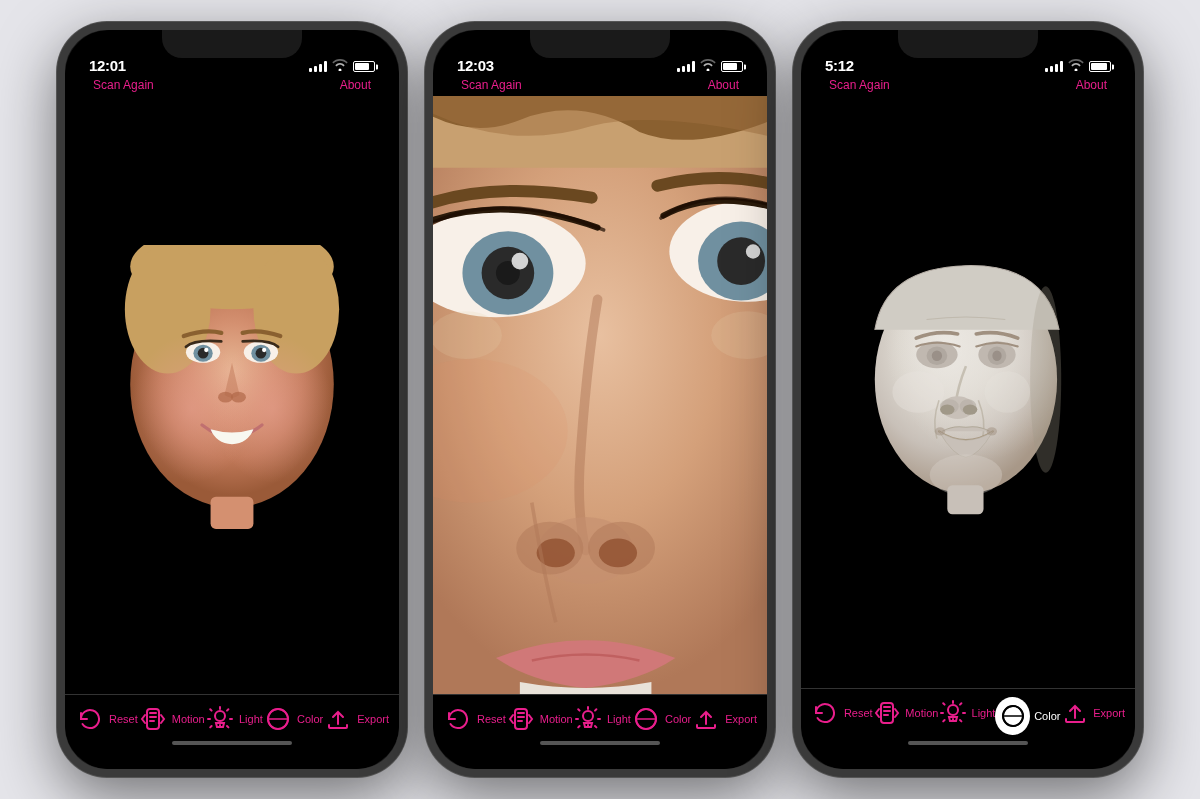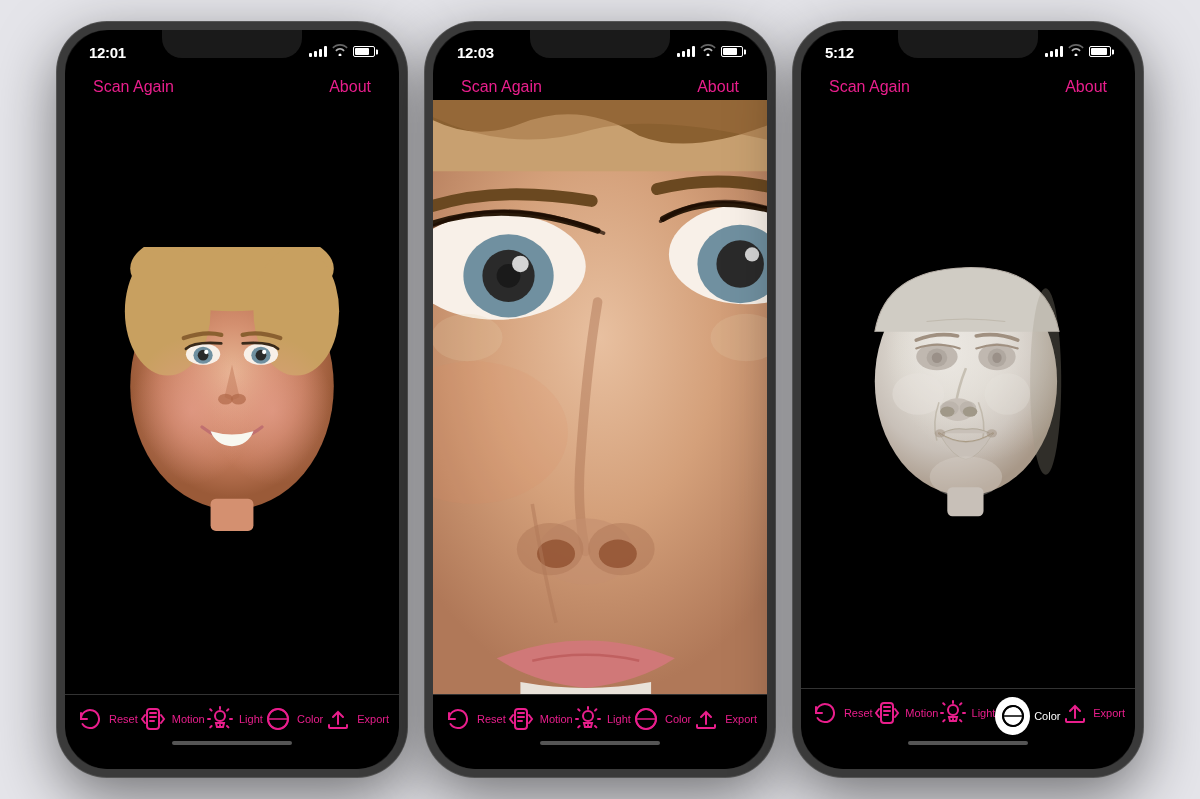--- a/index.html
+++ b/index.html
@@ -50,21 +50,21 @@
       height: 28px;
       background: #1a1a1a;
       border-radius: 0 0 20px 20px;
       z-index: 10;
     }
 
     
     .status-bar {
       display: flex;
       justify-content: space-between;
-      align-items: flex-start;
+      align-items: flex-end;
       padding: 14px 24px 0;
       height: 44px;
       flex-shrink: 0;
       z-index: 5;
       position: relative;
     }
 
     .status-time {
       color: #fff;
       font-size: 15px;
@@ -124,21 +124,21 @@
     .nav-bar {
       display: flex;
       justify-content: space-between;
       align-items: center;
       padding: 4px 28px;
       flex-shrink: 0;
     }
 
     .nav-btn {
       color: #e91e8c;
-      font-size: 16px;
+      font-size: 12px;
       font-weight: 400;
     }
 
     
     .content-area {
       flex: 1;
       position: relative;
       overflow: hidden;
     }
 

